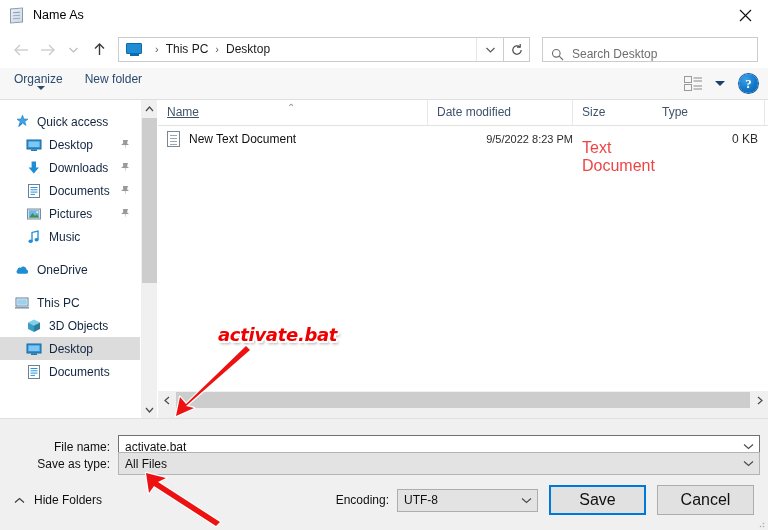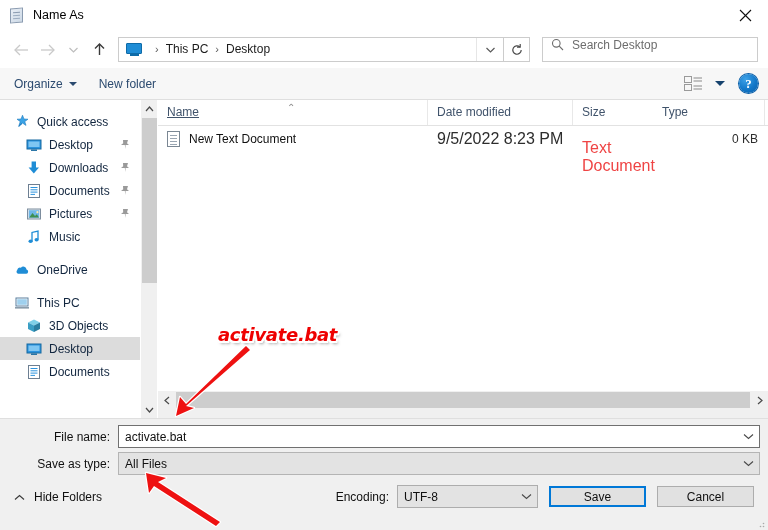--- a/index.html
+++ b/index.html
@@ -124,41 +124,42 @@
     border-left: none;
     box-sizing: border-box;
     background: #fff;
     flex: none;
   }
   .search {
     margin-left: 12px; margin-right: 10px;
     width: 216px; height: 25px;
     border: 1px solid #cccccc;
     background: #ffffff;
-    display: flex; align-items: flex-start;
+    display: flex; align-items: flex-end;
     box-sizing: border-box;
     flex: none;
   }
   .search-icon { margin-left: 8px; margin-right: 8px; display:flex; }
   .search-ph { font-size: 12px; color: #6d6d6d; }
 
   
   .toolbar {
     position: absolute; left: 0; top: 68px;
     width: 768px; height: 32px;
     background: #f7f7f7;
     border-bottom: 1px solid #dfdfdf;
     display: flex; align-items: center;
     box-sizing: border-box;
   }
   .tb-item {
     font-size: 12px; color: #2b4a6f;
     display: flex; align-items: center;
     height: 24px; padding: 0 8px;
     margin-left: 6px;
+    flex-direction: column;
   }
   .tb-caret {
     margin-left: 6px;
     border-left: 4px solid transparent;
     border-right: 4px solid transparent;
     border-top: 4px solid #2b4a6f;
   }
   .tb-right {
     margin-left: auto; display:flex; align-items:center; margin-right: 10px;
   }
@@ -273,21 +274,21 @@
     border: 1px solid #7a8793;
     box-sizing: border-box;
   }
   .txt-doc::after {
     content:"";
     position:absolute; left:2px; top:3px; right:2px; height:1px;
     background:#9aa6b2;
     box-shadow: 0 3px 0 #9aa6b2, 0 6px 0 #9aa6b2, 0 9px 0 #9aa6b2;
   }
   .f-text { font-size: 12px; color: #101010; }
-  .f-date { width: 145px; font-size: 16px; color: #2d2d2d; padding-left: 9px; box-sizing: border-box; }
+  .f-date { width: 145px; font-size: 11px; color: #2d2d2d; padding-left: 9px; box-sizing: border-box; text-align: right; }
   .f-type { width: 112px; font-size: 16px; color: #ef4444; padding-left: 9px; box-sizing: border-box; margin-top: 35px; }
   .f-size { width: 80px; font-size: 12px; color: #2d2d2d; text-align: right; padding-right: 7px; box-sizing: border-box; }
 
   
   .hscroll {
     position: absolute; left: 158px; top: 291px;
     width: 610px; height: 18px;
     background: #f0f0f0;
   }
   .hs-arrow {
@@ -310,21 +311,21 @@
 
   
   .formarea {
     position: absolute; left: 0; top: 418px;
     width: 768px; height: 112px;
     background: #f0f0f0;
     border-top: 1px solid #dfdfdf;
     box-sizing: border-box;
   }
   .frow { position: absolute; display: flex; align-items: center; }
-  .frow.r1 { left: 0; top: 6px; width: 768px; }
+  .frow.r1 { left: 0; top: 16px; width: 768px; }
   .frow.r2 { left: 0; top: 33px; width: 768px; }
   .flabel {
     width: 118px; text-align: right; padding-right: 8px;
     font-size: 12px; color: #101010;
     box-sizing: border-box;
   }
   .combo {
     height: 23px;
     width: 642px;
     border: 1px solid #707070;
@@ -359,23 +360,23 @@
   .enc-group { display: flex; align-items: center; margin-left: auto; }
   .enc-label { font-size: 12px; color: #101010; margin-right: 8px; }
   .enc-combo {
     width: 141px; height: 23px;
     border: 1px solid #adadad;
     background: #e3e3e3;
     display: flex; align-items: center;
     box-sizing: border-box;
   }
   .btn {
-    width: 97px; height: 21px;
+    width: 97px; height: 30px;
     display: flex; align-items: center; justify-content: center;
-    font-size: 12px; color: #101010;
+    font-size: 16px; color: #101010;
     background: #e1e1e1;
     border: 1px solid #adadad;
     box-sizing: border-box;
     margin-left: 11px;
   }
   .btn.default {
     border: 2px solid #0078d7;
   }
   .btn.last { margin-right: 14px; }
   .grip {

